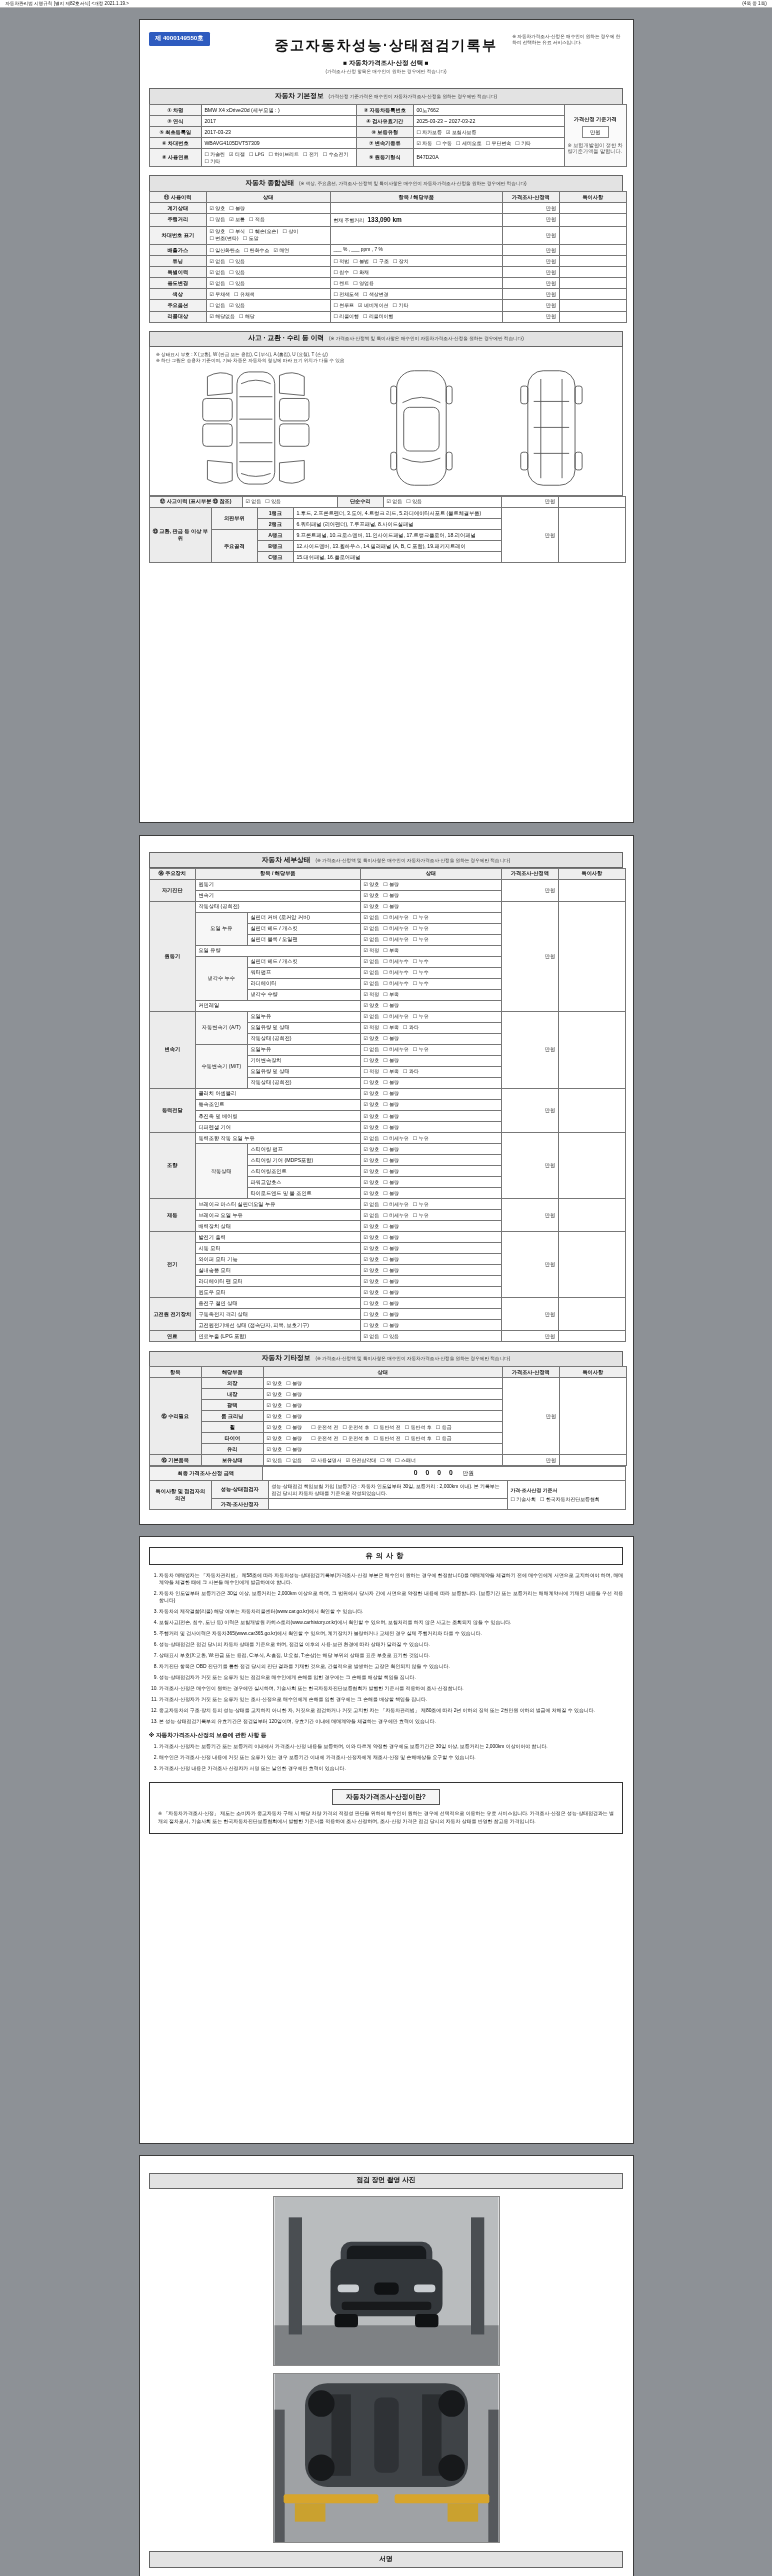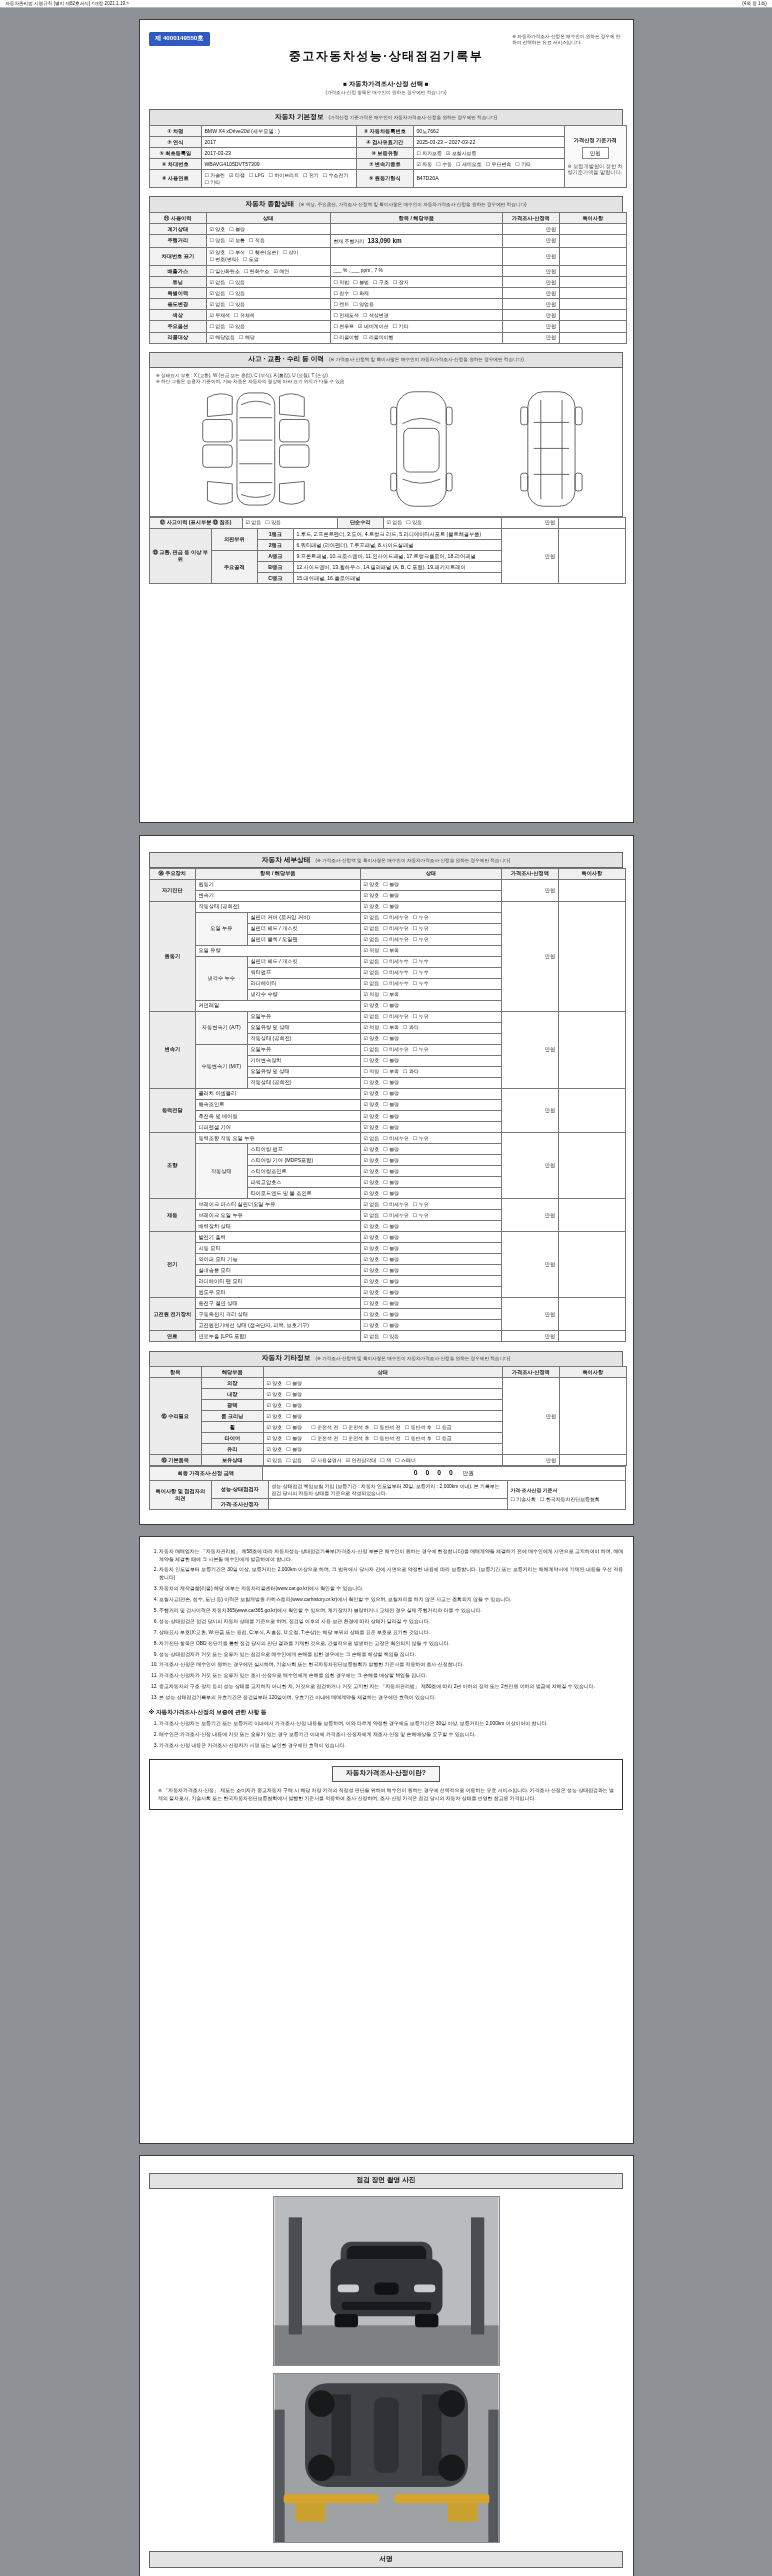--- a/index.html
+++ b/index.html
@@ -8,21 +8,21 @@
   .topstrip{background:#fff;border-bottom:0.5px solid #bbb;font-size:4.6px;color:#222;
     display:flex;justify-content:space-between;padding:1px 5.2px;}
   .page{width:495px;margin:11.3px auto;background:#fff;border:0.5px solid #3c3c3c;
     padding:8.2px 9.3px 12.4px;position:relative;}
   .pg1{min-height:804px;} .pg2{min-height:690px;} .pg3{min-height:608px;} .pg4{min-height:453px;}
 
   
   .hdr{position:relative;text-align:center;padding:4.1px 0 6.2px;}
   .docno{position:absolute;left:0;top:3.1px;background:#2e5bbf;color:#fff;font-size:6.2px;
     font-weight:bold;padding:2.6px 6.2px;border-radius:1.5px;}
-  .hdr h1{margin:15px;font-size:12px;letter-spacing:1.5px;}
+  .hdr h1{margin:4px;font-size:14px;letter-spacing:1.5px;}
   .hdr .sub{font-size:6.4px;font-weight:bold;margin-top:2.1px;}
   .hdr .subnote{font-size:4.6px;color:#444;margin-top:1.5px;}
   .hdr .rightnote{position:absolute;right:0;top:5.2px;width:111px;font-size:4.6px;color:#333;
     text-align:left;line-height:1.35;}
 
   
   .band{border:0.5px solid #666;background:#e3e3e3;text-align:center;font-weight:bold;
     font-size:6.7px;padding:2.6px 2.1px;margin-top:8.2px;}
   .band .band-note{font-weight:normal;font-size:4.6px;margin-left:3.1px;color:#333;}
   table.tbl{width:100%;border-collapse:collapse;table-layout:fixed;margin-top:-0.5px;}
@@ -673,20 +673,21 @@
     </tr>
     <tr>
       <td class="lbl">가격·조사산정자</td>
       <td class="opn"></td>
     </tr>
   </tbody>
     </table>
 </div>
 
 <div class="page pg3">
+  <div class="notice-head">유의사항</div>
   <ol class="notices" id="notice-list">
       <li>자동차 매매업자는 「자동차관리법」 제58조에 따라 자동차성능·상태점검기록부(가격조사·산정 부분은 매수인이 원하는 경우에 한정합니다)를 매매계약을 체결하기 전에 매수인에게 서면으로 고지하여야 하며, 매매계약을 체결한 때에 그 사본을 매수인에게 발급하여야 합니다.</li>
       <li>자동차 인도일부터 보증기간은 30일 이상, 보증거리는 2,000km 이상으로 하며, 그 범위에서 당사자 간에 서면으로 약정한 내용에 따라 보증합니다. (보증기간 또는 보증거리는 매매계약서에 기재된 내용을 우선 적용합니다)</li>
       <li>자동차의 제작결함(리콜) 해당 여부는 자동차리콜센터(www.car.go.kr)에서 확인할 수 있습니다.</li>
       <li>보험사고(전손, 침수, 도난 등) 이력은 보험개발원 카히스토리(www.carhistory.or.kr)에서 확인할 수 있으며, 보험처리를 하지 않은 사고는 조회되지 않을 수 있습니다.</li>
       <li>주행거리 및 검사이력은 자동차365(www.car365.go.kr)에서 확인할 수 있으며, 계기장치가 불량하거나 교체된 경우 실제 주행거리와 다를 수 있습니다.</li>
       <li>성능·상태점검은 점검 당시의 자동차 상태를 기준으로 하며, 점검일 이후의 사용·보관 환경에 따라 상태가 달라질 수 있습니다.</li>
       <li>상태표시 부호(X:교환, W:판금 또는 용접, C:부식, A:흠집, U:요철, T:손상)는 해당 부위의 상태를 표준 부호로 표기한 것입니다.</li>
       <li>자기진단 항목은 OBD 진단기를 통한 점검 당시의 진단 결과를 기재한 것으로, 간헐적으로 발생하는 고장은 확인되지 않을 수 있습니다.</li>
       <li>성능·상태점검자가 거짓 또는 오류가 있는 점검으로 매수인에게 손해를 입힌 경우에는 그 손해를 배상할 책임을 집니다.</li>

